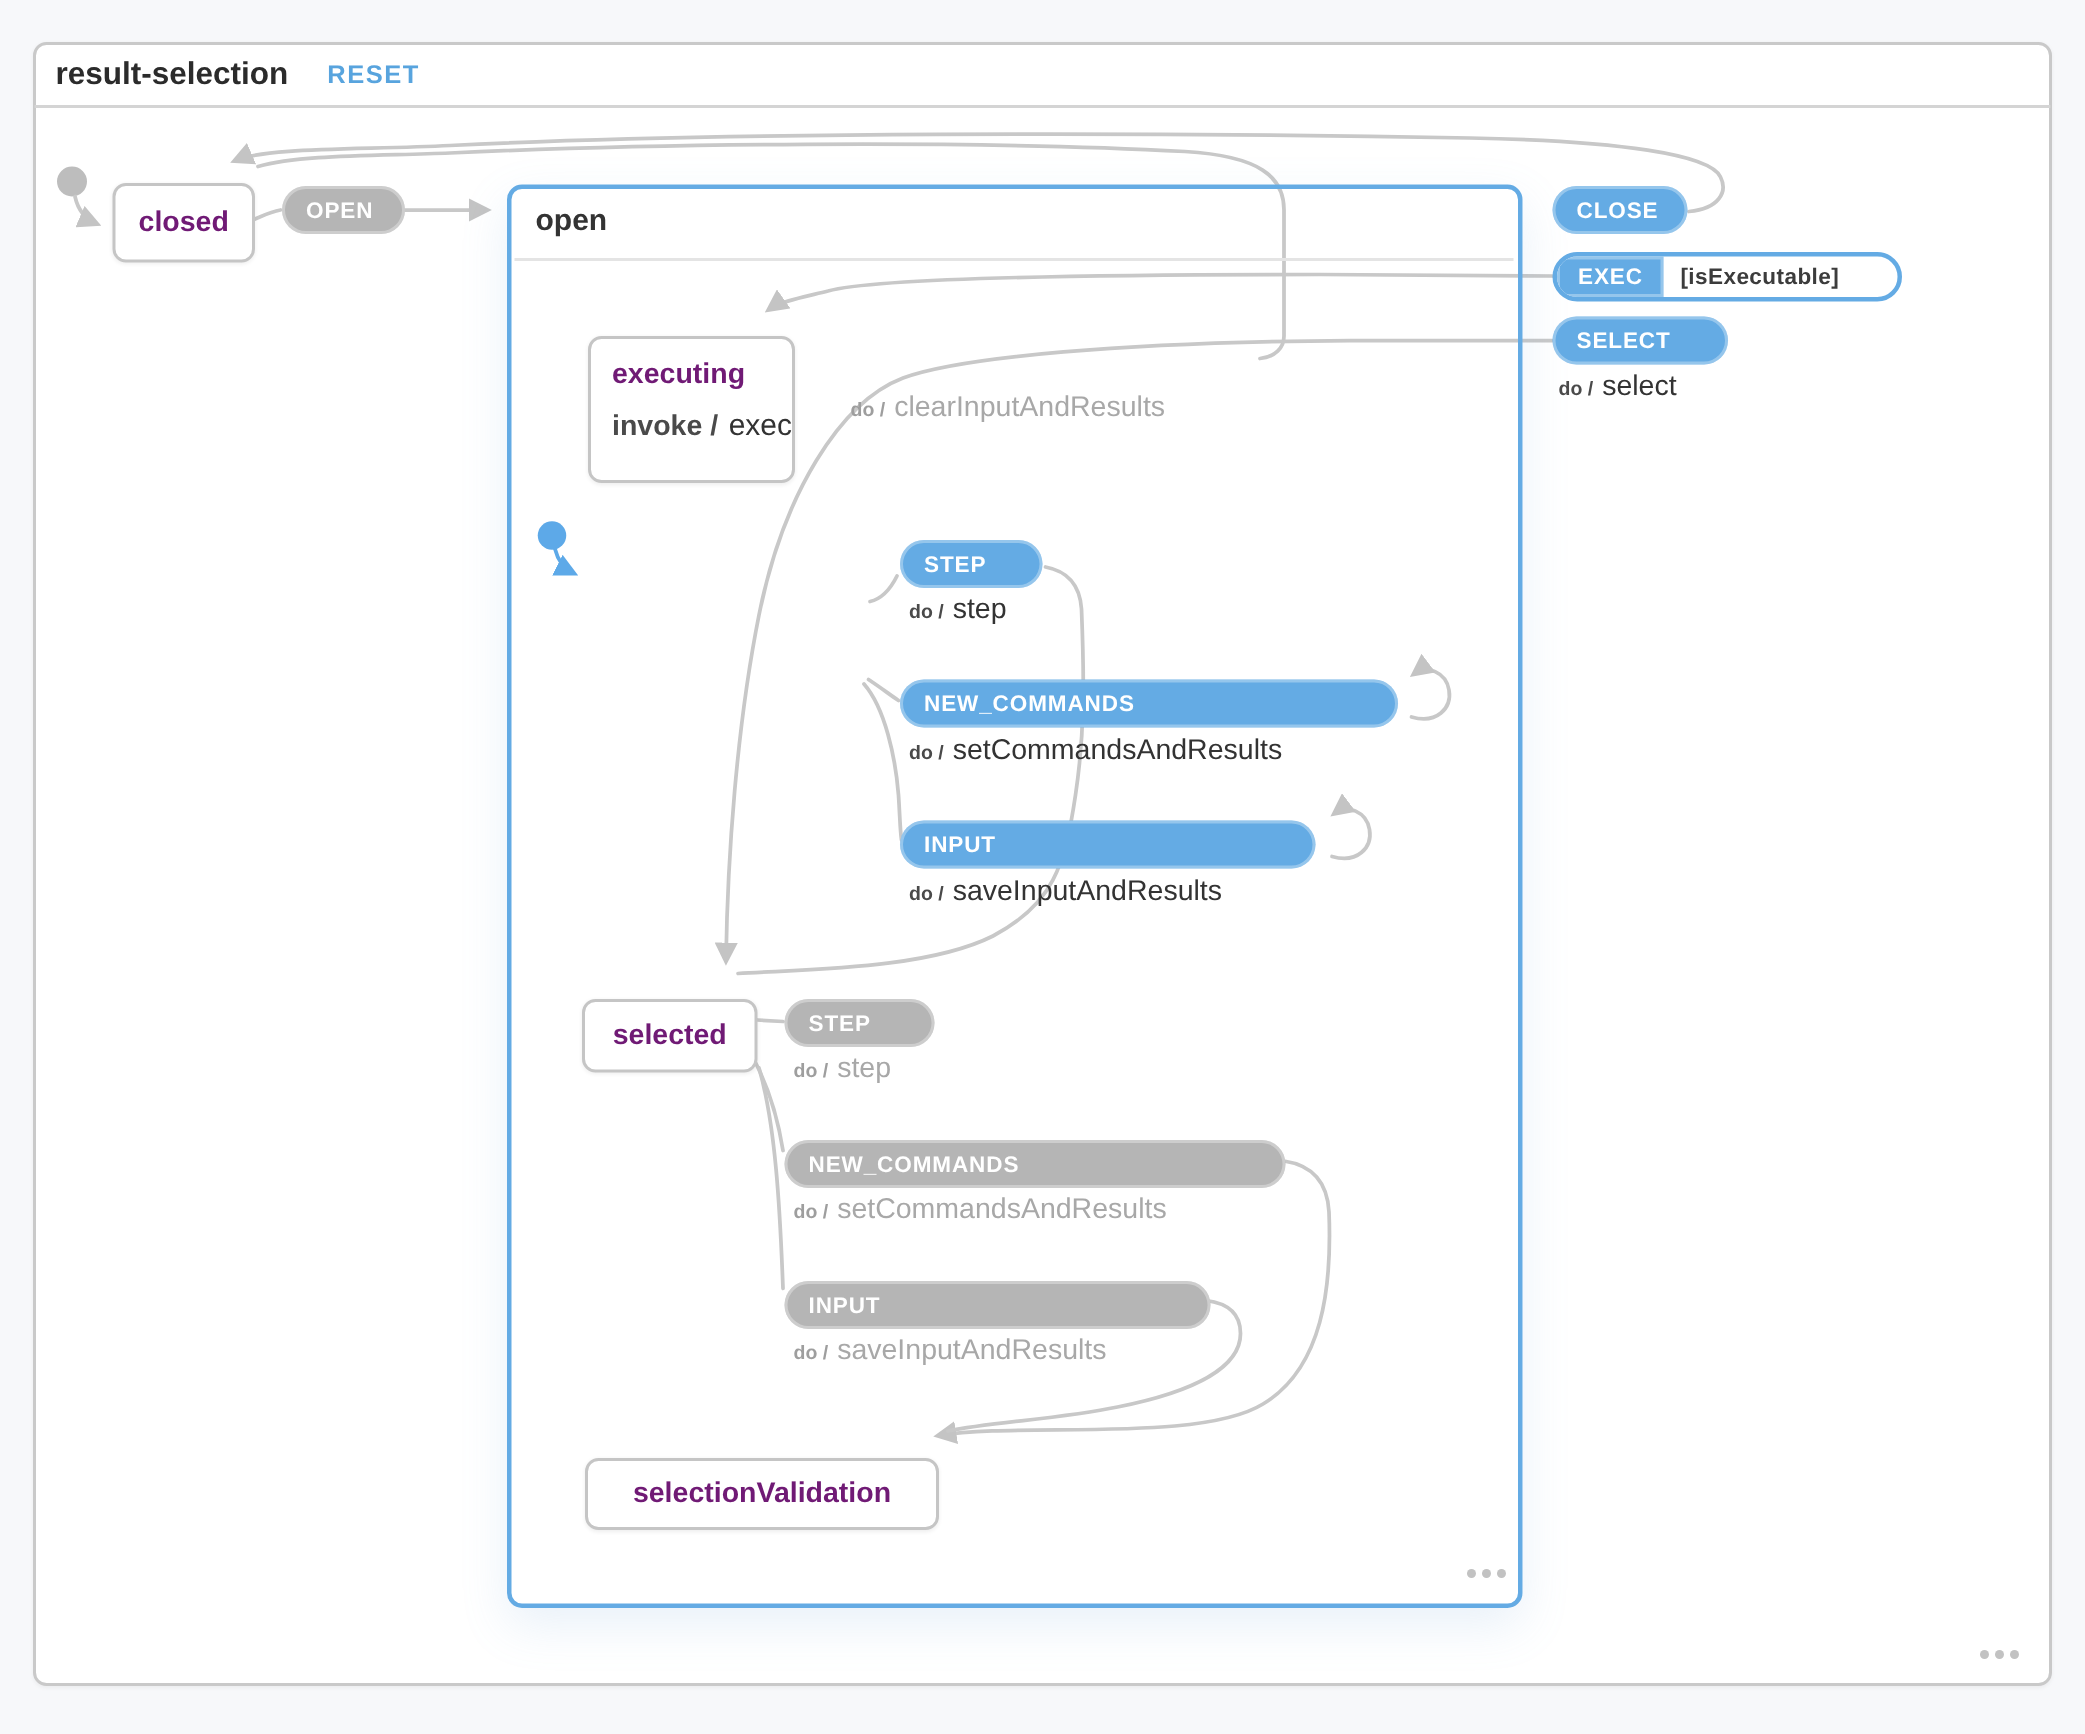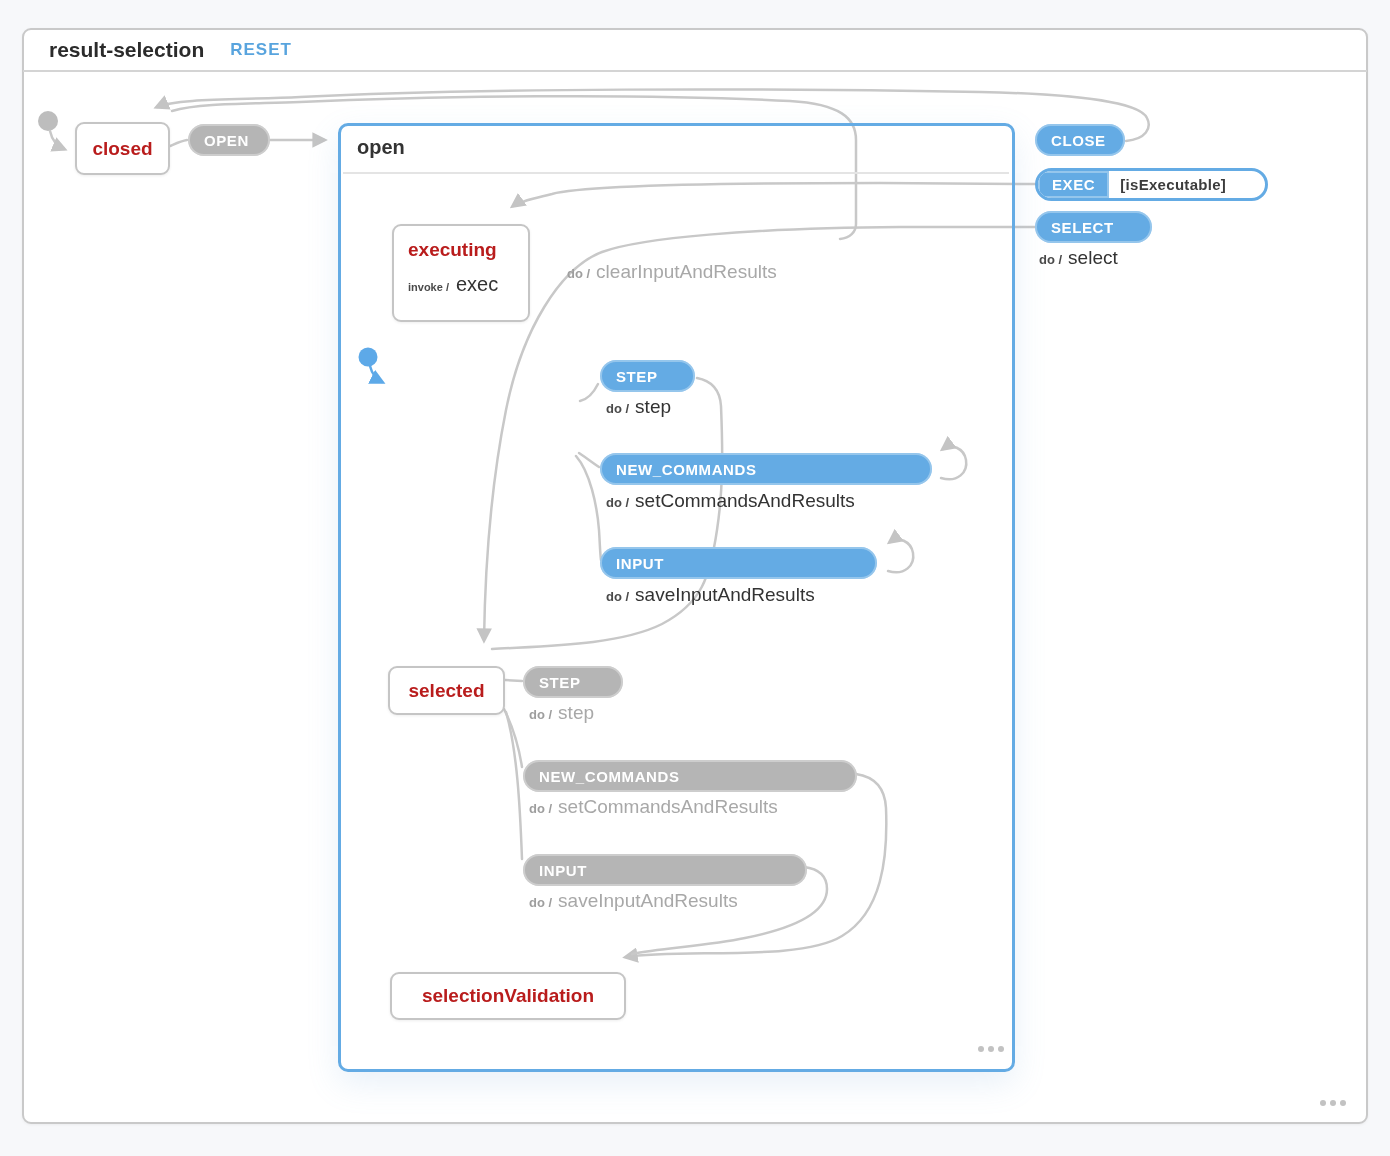--- a/index.html
+++ b/index.html
@@ -21,21 +21,21 @@
   .layer-nodes{position:absolute; inset:0; z-index:3;}
 
   
   .card{
     position:absolute; left:22px; top:28px; width:1346px; height:1096px;
     background:#ffffff; border:2px solid #c9c9c9; border-radius:9px;
     box-shadow:0 1px 3px rgba(0,0,0,.05);
   }
   .card-header{
     position:absolute; left:22px; top:28px; width:1346px; height:43px;
-    display:flex; align-items:center; gap:26px; padding-left:27px; z-index:4;
+    display:flex; align-items:center; gap:26px; padding-left:15px; z-index:4;
   }
   .card-title{font-size:21px; font-weight:bold; color:#2b2b2b;}
   .reset-btn{
     font-size:17px; font-weight:bold; color:var(--reset-blue);
     letter-spacing:1px; cursor:pointer; background:none; border:none;
     font-family:inherit;
   }
   .card-divider{position:absolute; left:23px; top:70px; width:1344px; height:1.5px; background:#d4d4d4; z-index:4;}
 
   
@@ -50,26 +50,26 @@
     pointer-events:none;
   }
   .open-label{position:absolute; left:16px; top:10px; font-size:20px; font-weight:bold; color:#333;}
   .open-divider{position:absolute; left:2px; top:46px; width:666px; height:1.5px; background:#e4e4e4;}
 
   
   .state{
     position:absolute; background:#fff; border:2.5px solid var(--border-gray);
     border-radius:9px; box-shadow:0 1px 3px rgba(0,0,0,.07);
   }
-  .state .title{font-size:19px; font-weight:bold; color:#b91c1c;}
+  .state .title{font-size:19px; font-weight:bold; color:#701a75;}
   .state.simple{display:flex; align-items:center; justify-content:center;}
   .state.compound{padding:13px 14px;}
   .state.active{border-color:var(--blue); border-width:3px; box-shadow:0 2px 14px rgba(100,170,230,.25);}
   .activity{display:flex; align-items:baseline; gap:7px; margin-top:12px; white-space:nowrap;}
-  .activity .kw{font-size:11px; font-weight:bold; color:#4a4a4a;}
+  .activity .kw{font-size:19px; font-weight:bold; color:#4a4a4a;}
   .activity .act{font-size:20px; color:#333;}
 
   
   .pill{
     position:absolute; height:32px; border-radius:16px;
     display:flex; align-items:center; padding:0 16px;
     font-size:15px; font-weight:bold; letter-spacing:.6px; color:#ffffff;
     box-shadow:inset 0 0 0 2px rgba(255,255,255,.32);
     cursor:pointer; white-space:nowrap;
   }

